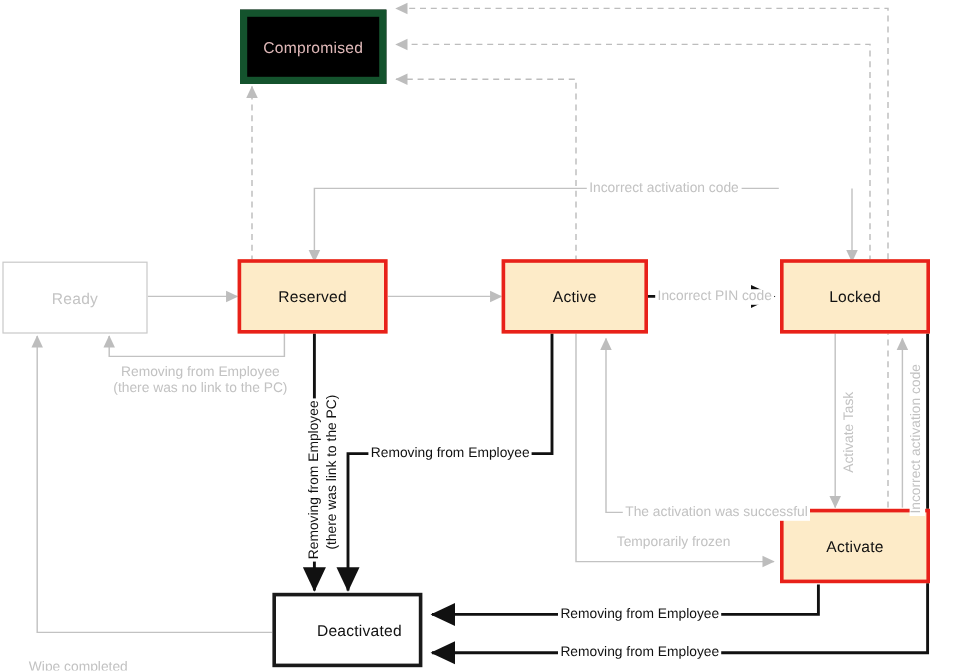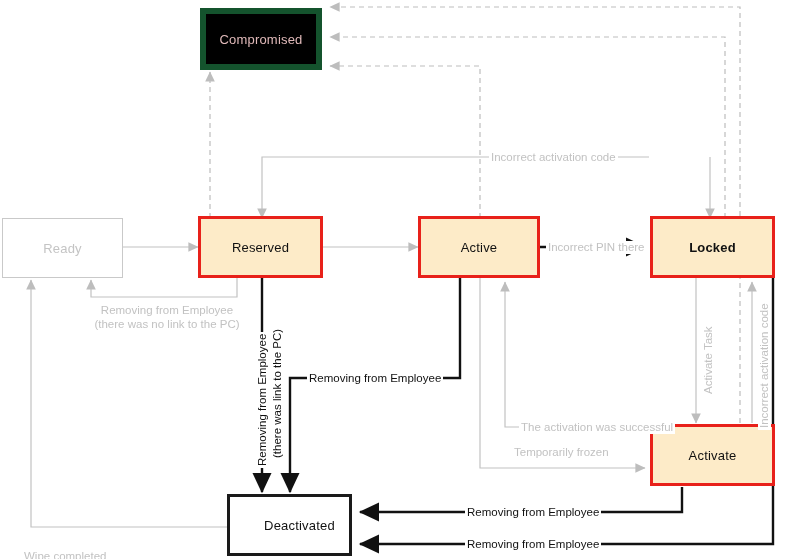--- a/index.html
+++ b/index.html
@@ -91,38 +91,38 @@
   </div>
 
   <div class="node active-state" style="left:198px;top:216px;width:125px;height:62px;">
     <span>Reserved</span>
   </div>
 
   <div class="node active-state" style="left:418px;top:216px;width:122px;height:62px;">
     <span>Active</span>
   </div>
 
-  <div class="node active-state" style="left:650px;top:216px;width:125px;height:62px;font-weight:bold;">
+  <div class="node active-state" style="left:650px;top:216px;width:125px;height:62px;">
     <span>Locked</span>
   </div>
 
   <div class="node active-state" style="left:650px;top:424px;width:125px;height:62px;">
     <span>Activate</span>
   </div>
 
   <div class="node plain" style="left:227px;top:494px;width:125px;height:62px;">
     <span>Deactivated</span>
   </div>
 
   <div class="lbl gray two" style="left:85px;top:303px;width:160px;">
     <div>Removing from Employee</div>
     <div>(there was no link to the PC)</div>
   </div>
 
-  <div class="lbl gray" style="left:546px;top:241px;">Incorrect PIN there</div>
+  <div class="lbl gray" style="left:546px;top:241px;">Incorrect PIN code</div>
 
   <div class="lbl gray" style="left:489px;top:151px;">Incorrect activation code</div>
 
   <div class="lbl gray rot" style="left:702px;top:396px;transform:rotate(-90deg);">Activate Task</div>
 
   <div class="lbl gray rot" style="left:758px;top:430px;transform:rotate(-90deg);">Incorrect activation code</div>
 
   <div class="lbl gray" style="left:487px;top:421px;margin-left:32px;">The activation was successful</div>
 
   <div class="lbl gray" style="left:512px;top:446px;">Temporarily frozen</div>

